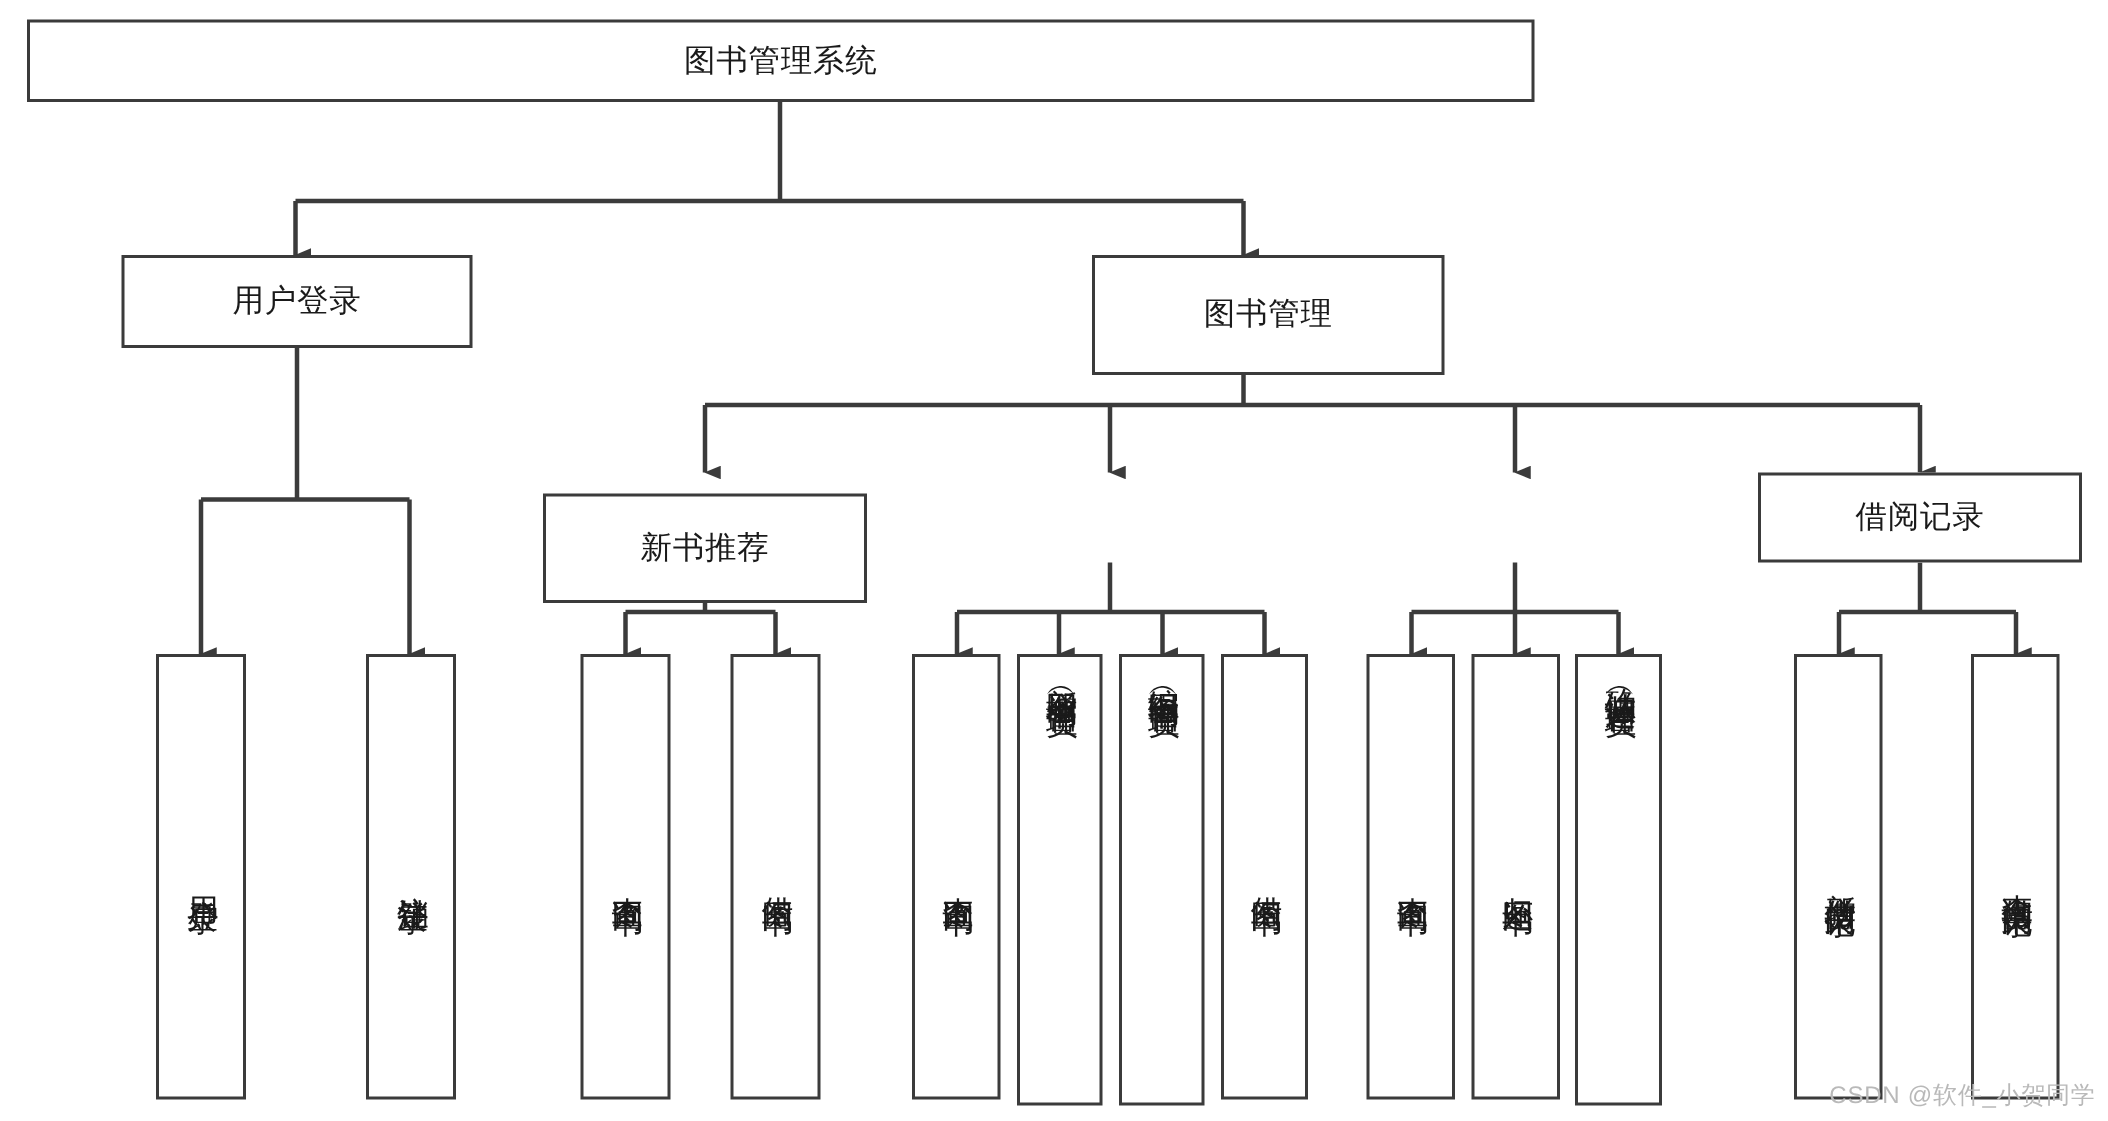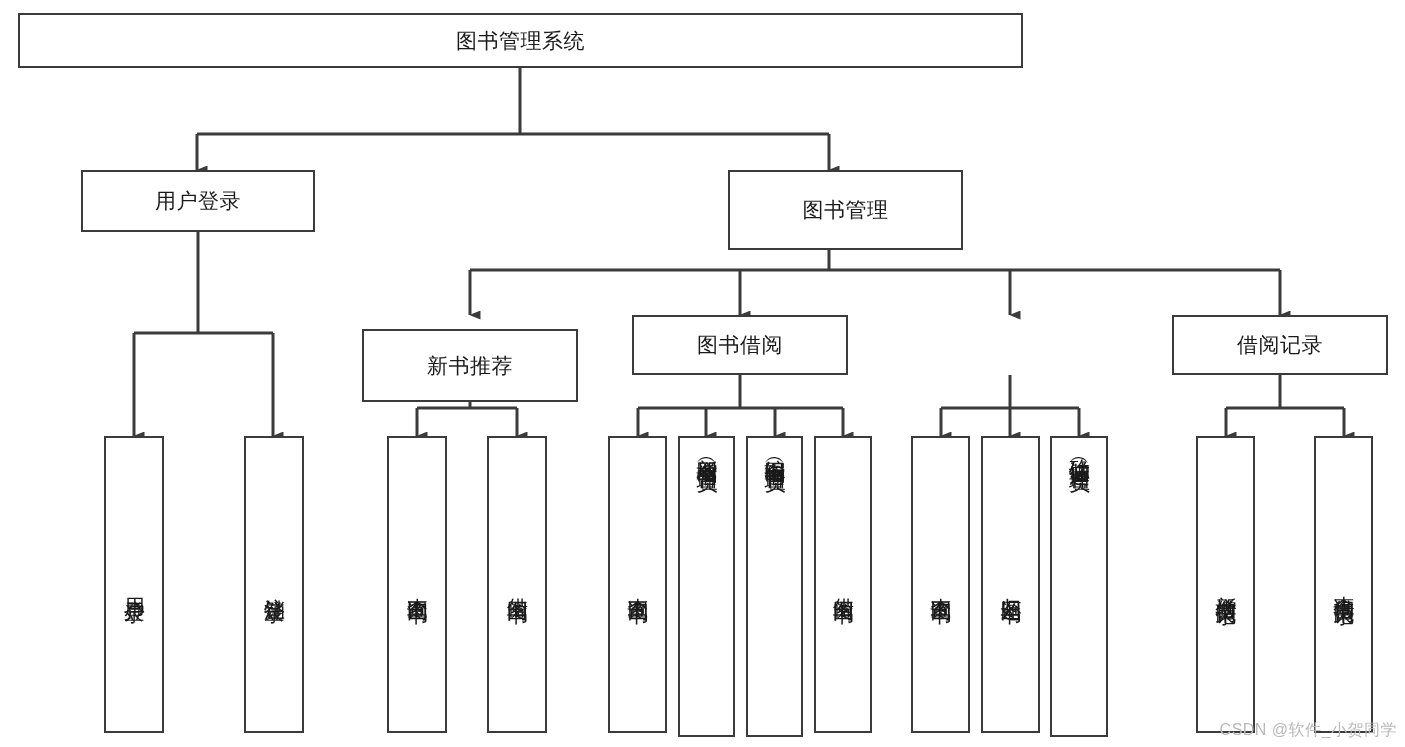--- a/index.html
+++ b/index.html
@@ -134,23 +134,20 @@
   <div class="node-box horizontal" style="left: 81px; top: 170px; width: 234px; height: 62px;">
     <span class="node-label">用户登录</span>
   </div>
   <div class="node-box horizontal" style="left: 712px; top: 170px; width: 235px; height: 80px; margin-left: 16px;">
     <span class="node-label">图书管理</span>
   </div>
 
   <div class="node-box horizontal" style="left: 362px; top: 329px; width: 216px; height: 73px;">
     <span class="node-label">新书推荐</span>
   </div>
-  <div class="node-box horizontal" style="left: 632px; top: 315px; width: 216px; height: 60px;">
-    <span class="node-label">图书借阅</span>
-  </div>
   <div class="node-box horizontal" style="left: 1172px; top: 315px; width: 216px; height: 60px;">
     <span class="node-label">借阅记录</span>
   </div>
 
   <div class="node-box vertical centered" style="left: 104px; top: 436px; width: 60px; height: 297px;">
     <span class="node-label">用户登录</span>
   </div>
   <div class="node-box vertical centered" style="left: 244px; top: 436px; width: 60px; height: 297px;">
     <span class="node-label">注销登录</span>
   </div>

